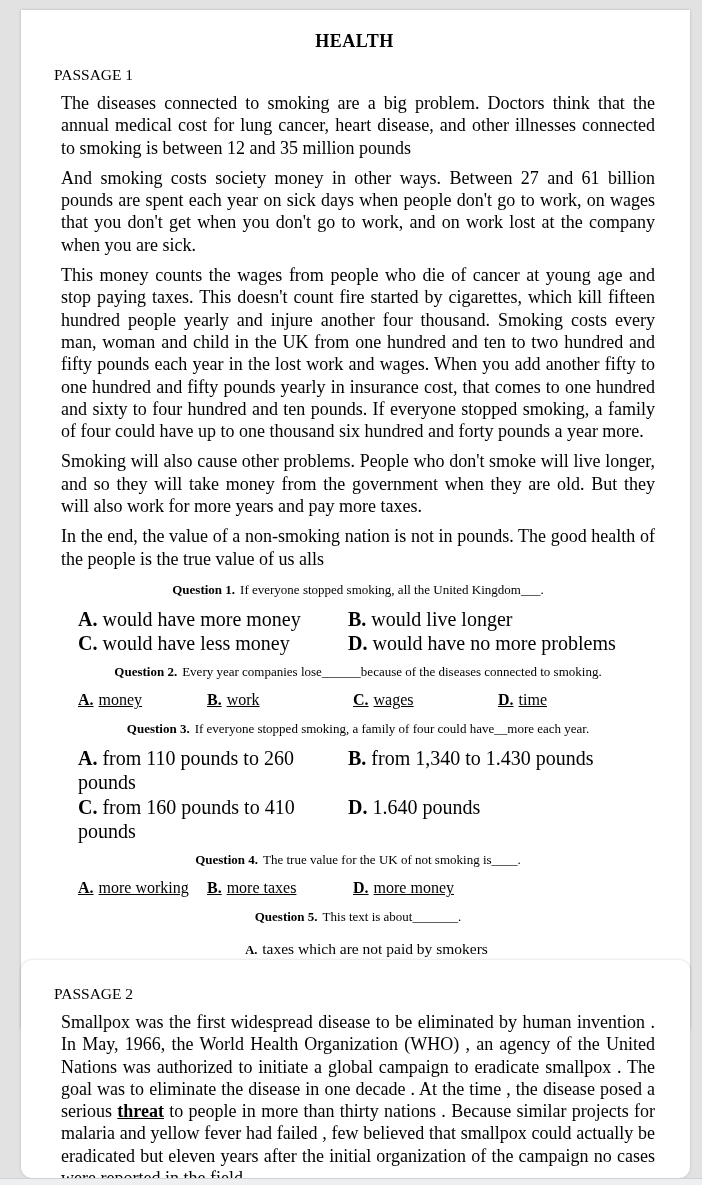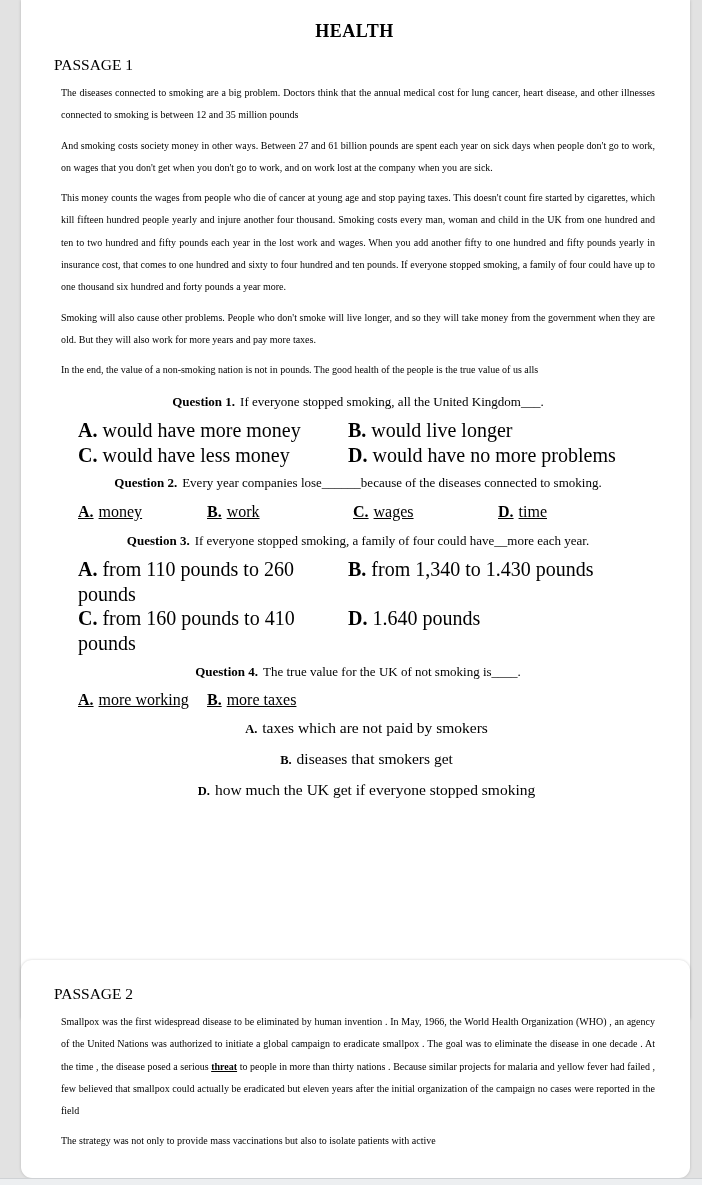--- a/index.html
+++ b/index.html
@@ -17,21 +17,21 @@
   }
   .page {
     position: absolute;
     left: 21px;
     width: 669px;
     background: #ffffff;
     box-sizing: border-box;
     box-shadow: 0 0 3px rgba(0,0,0,0.18);
   }
   #page1 {
-    top: 0;
+    top: 10px;
     height: 1019px;
     padding: 21px 35px 0 33px;
   }
   #page2 {
     top: 960px;
     height: 218px;
     padding: 24px 35px 0 33px;
     overflow: hidden;
     border-radius: 11px;
   }
@@ -43,21 +43,21 @@
     letter-spacing: 0.5px;
     margin: 0 0 14px 0;
   }
   .passage-heading {
     font-size: 15.5px;
     line-height: 19px;
     font-weight: normal;
     margin: 0 0 8px 0;
   }
   .para {
-    font-size: 10px;
+    font-size: 18px;
     line-height: 22.3px;
     text-align: justify;
     margin: 0 0 8px 0;
     padding-left: 7px;
   }
   .questions {
     margin-top: 2px;
   }
   .q-text {
     font-size: 13px;
@@ -160,24 +160,26 @@
         <span class="opt"><b class="opt-letter">C.</b><span>from 160 pounds to 410 pounds</span></span>
         <span class="opt"><b class="opt-letter">D.</b><span>1.640 pounds</span></span>
       </div>
     </div>
 
     <div>
       <p class="q-text"><b class="q-label">Question 4.</b><span>The true value for the UK of not smoking is____.</span></p>
       <div class="opts-4col">
         <span class="opt"><b class="opt-letter">A.</b><span>more working</span></span>
         <span class="opt"><b class="opt-letter">B.</b><span>more taxes</span></span>
+        <span class="opt"><b class="opt-letter">D.</b><span>more money</span></span>
       </div>
     </div>
 
     <div>
+      <p class="q-text"><b class="q-label">Question 5.</b><span>This text is about_______.</span></p>
       <div class="opts-list">
         <span class="opt-row"><b class="opt-letter">A.</b><span>taxes which are not paid by smokers</span></span>
         <span class="opt-row"><b class="opt-letter">B.</b><span>diseases that smokers get</span></span>
         <span class="opt-row"><b class="opt-letter">D.</b><span>how much the UK get if everyone stopped smoking</span></span>
       </div>
     </div>
 
   </div>
 </div>
 

